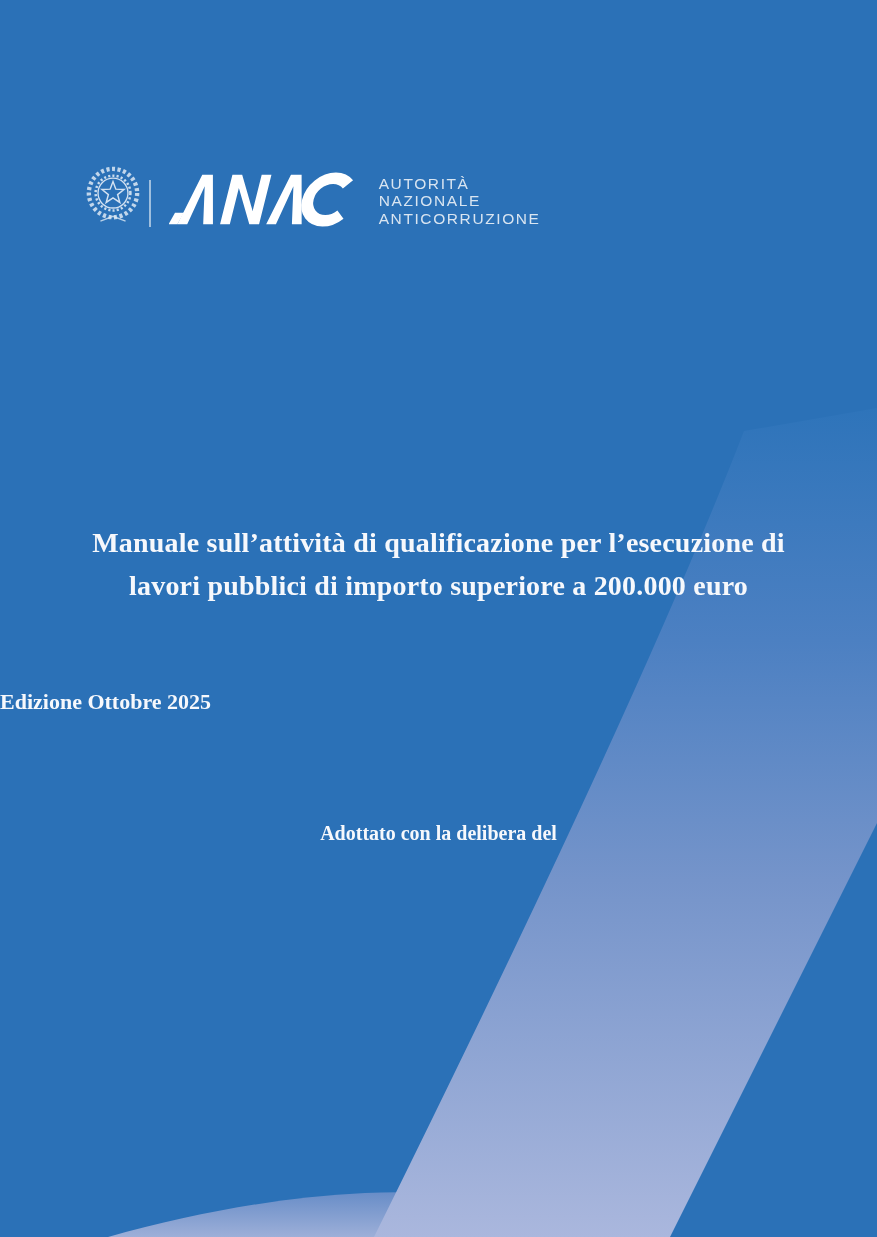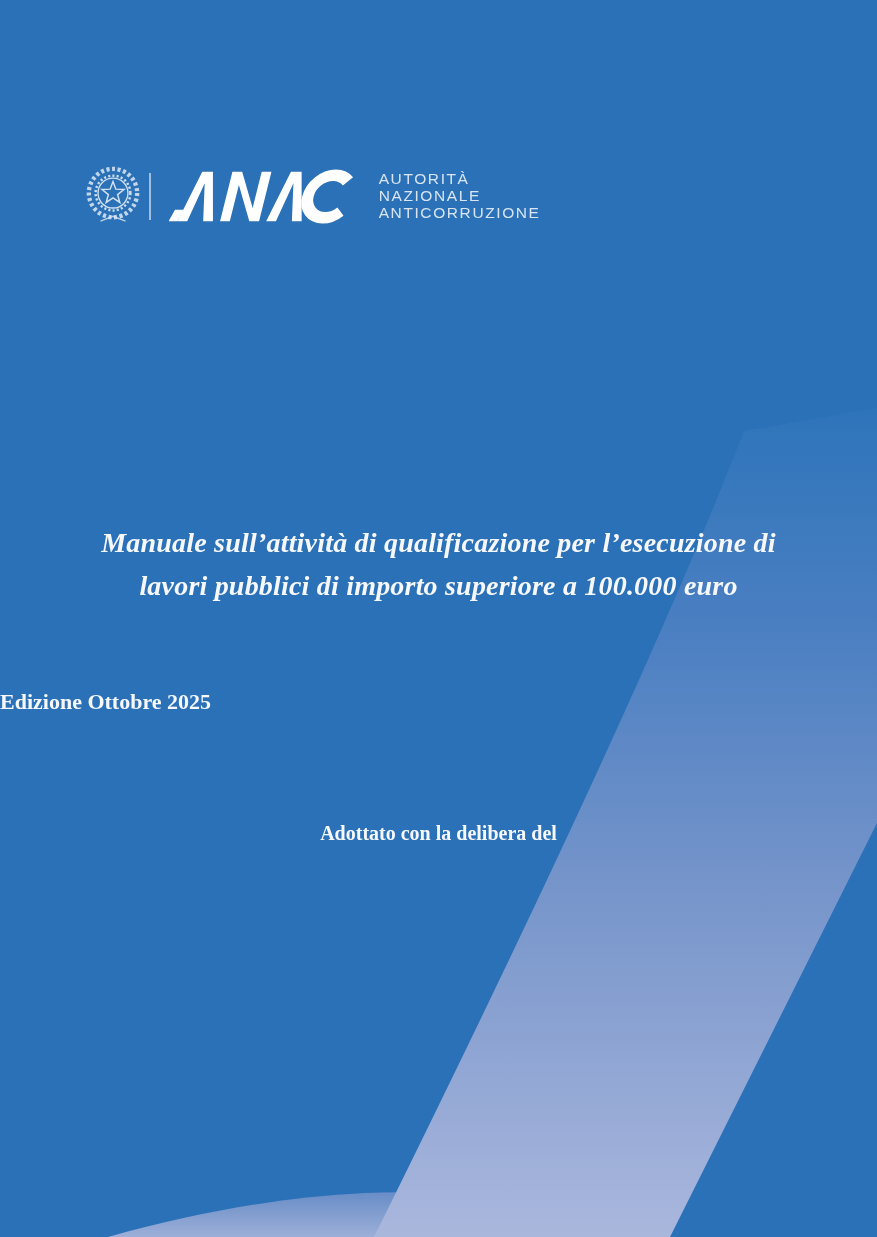--- a/index.html
+++ b/index.html
@@ -7,21 +7,21 @@
     width:877px;height:1237px;position:relative;overflow:hidden;
     background:#2b71b7;
     font-family:"Liberation Sans",sans-serif;
   }
   .page{position:absolute;inset:0;}
   svg.bg{position:absolute;inset:0;width:877px;height:1237px;display:block;}
 
   
   .logo-row{
     position:absolute;left:84px;top:163px;
-    display:flex;align-items:center;
+    display:flex;align-items:flex-end;
   }
   .emblem{width:58px;height:64px;flex:0 0 auto;}
   .logo-divider{
     width:1.5px;height:47px;margin:3px 6px 0 7px;
     background:rgba(255,255,255,.55);flex:0 0 auto;
   }
   .wordmark{height:55px;width:auto;margin:2px 0 0 12px;flex:0 0 auto;}
   .org-lines{
     margin-left:15px;margin-top:1px;
     color:#d9e5f1;
@@ -32,21 +32,21 @@
   .sr-only{
     position:absolute;width:1px;height:1px;overflow:hidden;
     clip:rect(0 0 0 0);white-space:nowrap;
   }
 
   
   .serif{font-family:"Liberation Serif","DejaVu Serif",serif;font-weight:bold;color:#f6f8fc;}
   .title{
     position:absolute;top:521px;left:40px;right:40px;
     text-align:center;
-    font-size:28px;line-height:43px;letter-spacing:.2px;font-style:italic;
+    font-size:28px;line-height:43px;letter-spacing:.2px;
   }
   .edition{
     position:absolute;top:688px;left:0;right:0;
     text-align:left;
     font-size:22px;line-height:28px;
   }
   .adoption{
     position:absolute;top:808px;left:0;right:0;
     text-align:center;
     font-size:20px;line-height:27px;margin-top:12px;
@@ -103,21 +103,21 @@
     <div class="org-lines">
       <div>AUTORITÀ</div>
       <div>NAZIONALE</div>
       <div>ANTICORRUZIONE</div>
     </div>
   </header>
 
   <main>
     <h1 class="serif title" style="margin:0;">
       <span style="display:block">Manuale sull’attività di qualificazione per l’esecuzione di</span>
-      <span style="display:block">lavori pubblici di importo superiore a 100.000 euro</span>
+      <span style="display:block">lavori pubblici di importo superiore a 200.000 euro</span>
     </h1>
 
     <div class="serif edition">Edizione Ottobre 2025</div>
 
     <div class="serif adoption">
       <div>Adottato con la delibera del</div>
     </div>
   </main>
 
 </div>

